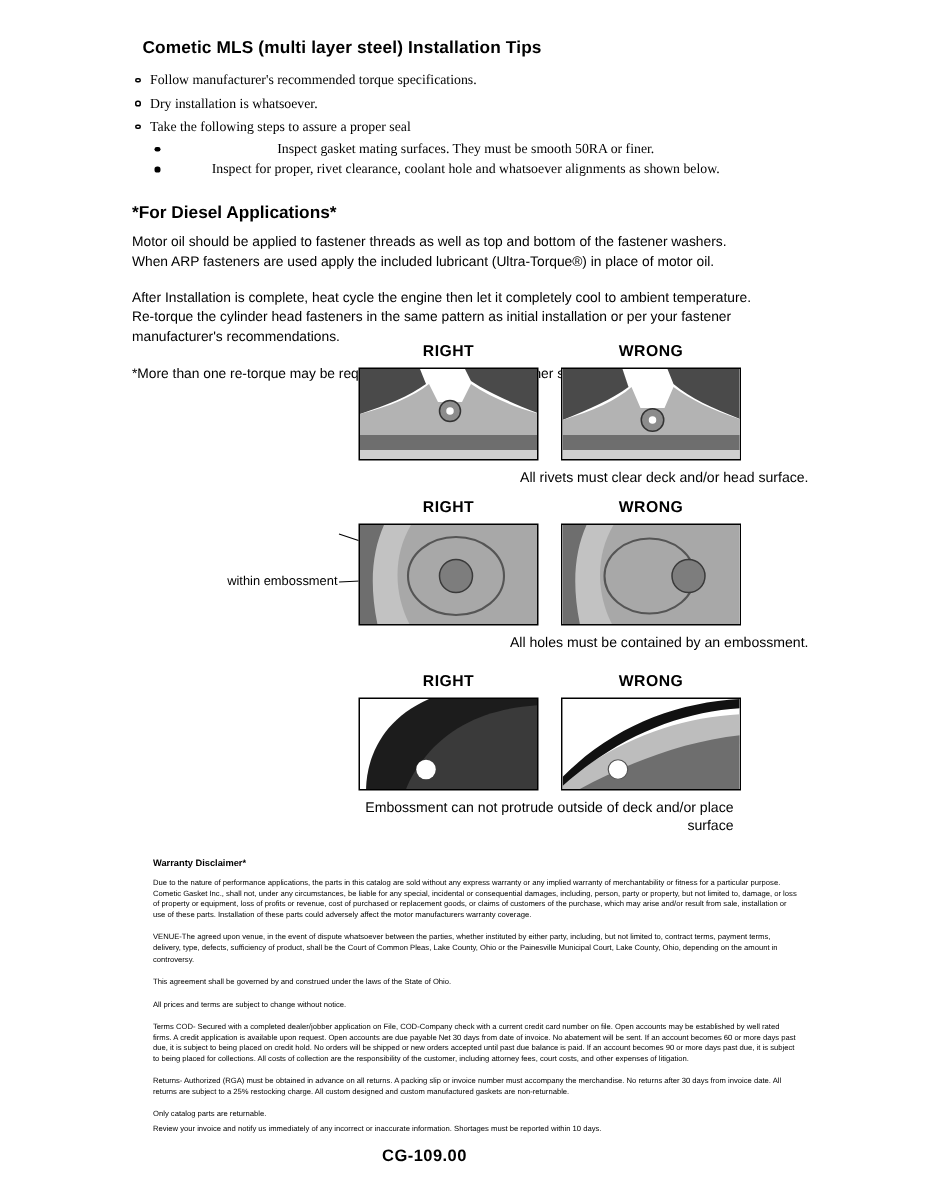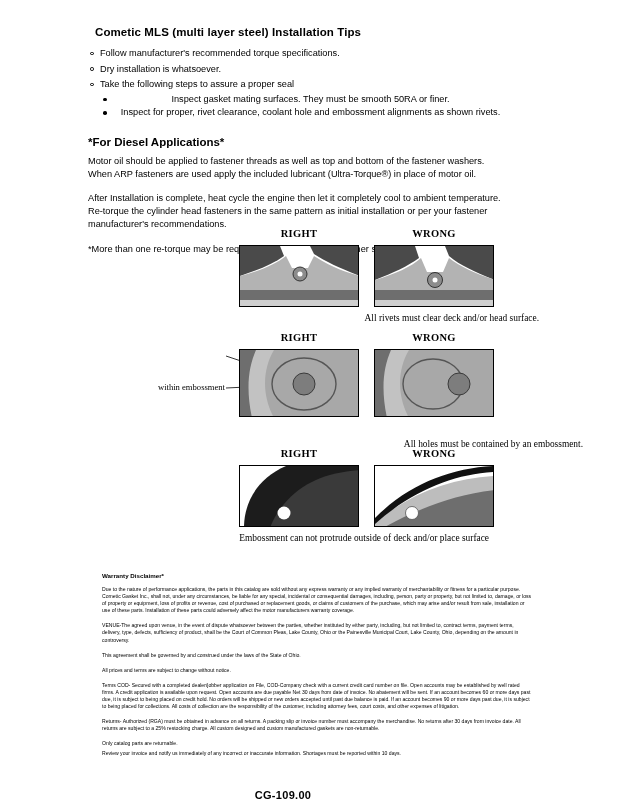--- a/index.html
+++ b/index.html
@@ -37,20 +37,21 @@
     list-style: none;
     margin: 0;
     padding: 0;
   }
   ul.bullets li {
     font-size: 9.2px;
     line-height: 13.5px;
     margin: 0 0 2px 0;
     padding-left: 12px;
     position: relative;
+    font-family: Liberation Serif, serif;
   }
   ul.bullets li .hollow-dot {
     position: absolute;
     left: 2px;
     top: 4.5px;
     width: 3.5px;
     height: 3.5px;
     border: 1px solid #000;
     border-radius: 50%;
     box-sizing: border-box;
@@ -90,21 +91,20 @@
   p.para.last {
     margin-bottom: 0;
   }
 
   
   .figures {
     position: absolute;
     left: 0;
     top: 228px;
     width: 618px;
-    font-family: Liberation Serif, serif;
   }
   .fig-row {
     position: relative;
   }
   .fig-label {
     font-size: 10.5px;
     font-weight: bold;
     text-align: center;
     letter-spacing: 0.3px;
   }
@@ -148,21 +148,20 @@
   }
   .docnum {
     position: absolute;
     left: 0;
     top: 765px;
     width: 566px;
     text-align: center;
     font-size: 11px;
     font-weight: bold;
     letter-spacing: 0.3px;
-    margin-top: 24px;
   }
 </style>
 </head>
 <body>
 
 <div class="page">
 
   <div class="content">
     <h1 class="title">Cometic MLS (multi layer steel) Installation Tips</h1>
 
@@ -178,21 +177,21 @@
       <li>
         <span class="hollow-dot"></span>
         <span>Take the following steps to assure a proper seal</span>
         <ul class="sub-bullets">
           <li>
             <span class="solid-dot"></span>
             <span>Inspect gasket mating surfaces.  They must be smooth 50RA or finer.</span>
           </li>
           <li>
             <span class="solid-dot"></span>
-            <span>Inspect for proper, rivet clearance, coolant hole and embossment alignments as shown rivets.</span>
+            <span>Inspect for proper, rivet clearance, coolant hole and whatsoever alignments as shown below.</span>
           </li>
         </ul>
       </li>
     </ul>
 
     <h2 class="section">*For Diesel Applications*</h2>
     <p class="para">Motor oil should be applied to fastener threads as well as top and bottom of the fastener washers. When ARP fasteners are used apply the included lubricant (Ultra-Torque®) in place of motor oil.</p>
     <p class="para">After Installation is complete, heat cycle the engine then let it completely cool to ambient temperature. Re-torque the cylinder head fasteners in the same pattern as initial installation or per your fastener manufacturer's recommendations.</p>
     <p class="para last">*More than one re-torque may be required to achieve proper fastener stretch*</p>
   </div>
@@ -259,21 +258,21 @@
           <rect x="0" y="0" width="120" height="68" fill="#ffffff"></rect>
           <path d="M0,0 L120,0 L120,68 L0,68 Z" fill="#dcdcdc"></path>
           <path d="M14,0 C6,16 4,38 10,68 L120,68 L120,0 Z" fill="#c2c2c2"></path>
           <path d="M34,0 C22,20 22,46 34,68 L120,68 L120,0 Z" fill="#a8a8a8"></path>
           <path d="M0,0 L16,0 C8,18 6,40 12,68 L0,68 Z" fill="#6e6e6e"></path>
           <ellipse cx="58" cy="34" rx="30" ry="25" fill="none" stroke="#555" stroke-width="1.4"></ellipse>
           <circle cx="84" cy="34" r="11" fill="#7d7d7d" stroke="#3a3a3a" stroke-width="1"></circle>
         </svg>
       </div>
 
-      <div class="caption" style="position:absolute;left:239px;top:106px;width:300px;margin-left:44px;">All holes must be contained by an embossment.</div>
+      <div class="caption" style="position:absolute;left:239px;top:90px;width:300px;">All holes must be contained by an embossment.</div>
     </div>
 
     <div class="fig-row" style="height:110px;">
       <div class="fig-label" style="position:absolute;left:239px;top:0;width:120px;">RIGHT</div>
       <div class="fig-label" style="position:absolute;left:374px;top:0;width:120px;">WRONG</div>
 
       <div class="fig-box" style="position:absolute;left:239px;top:17px;width:120px;height:62px;">
         <svg width="120" height="62" viewBox="0 0 120 62">
           <rect x="0" y="0" width="120" height="62" fill="#ffffff"></rect>
           <path d="M120,0 L120,62 L4,62 C4,40 14,14 46,0 Z" fill="#1c1c1c"></path>

